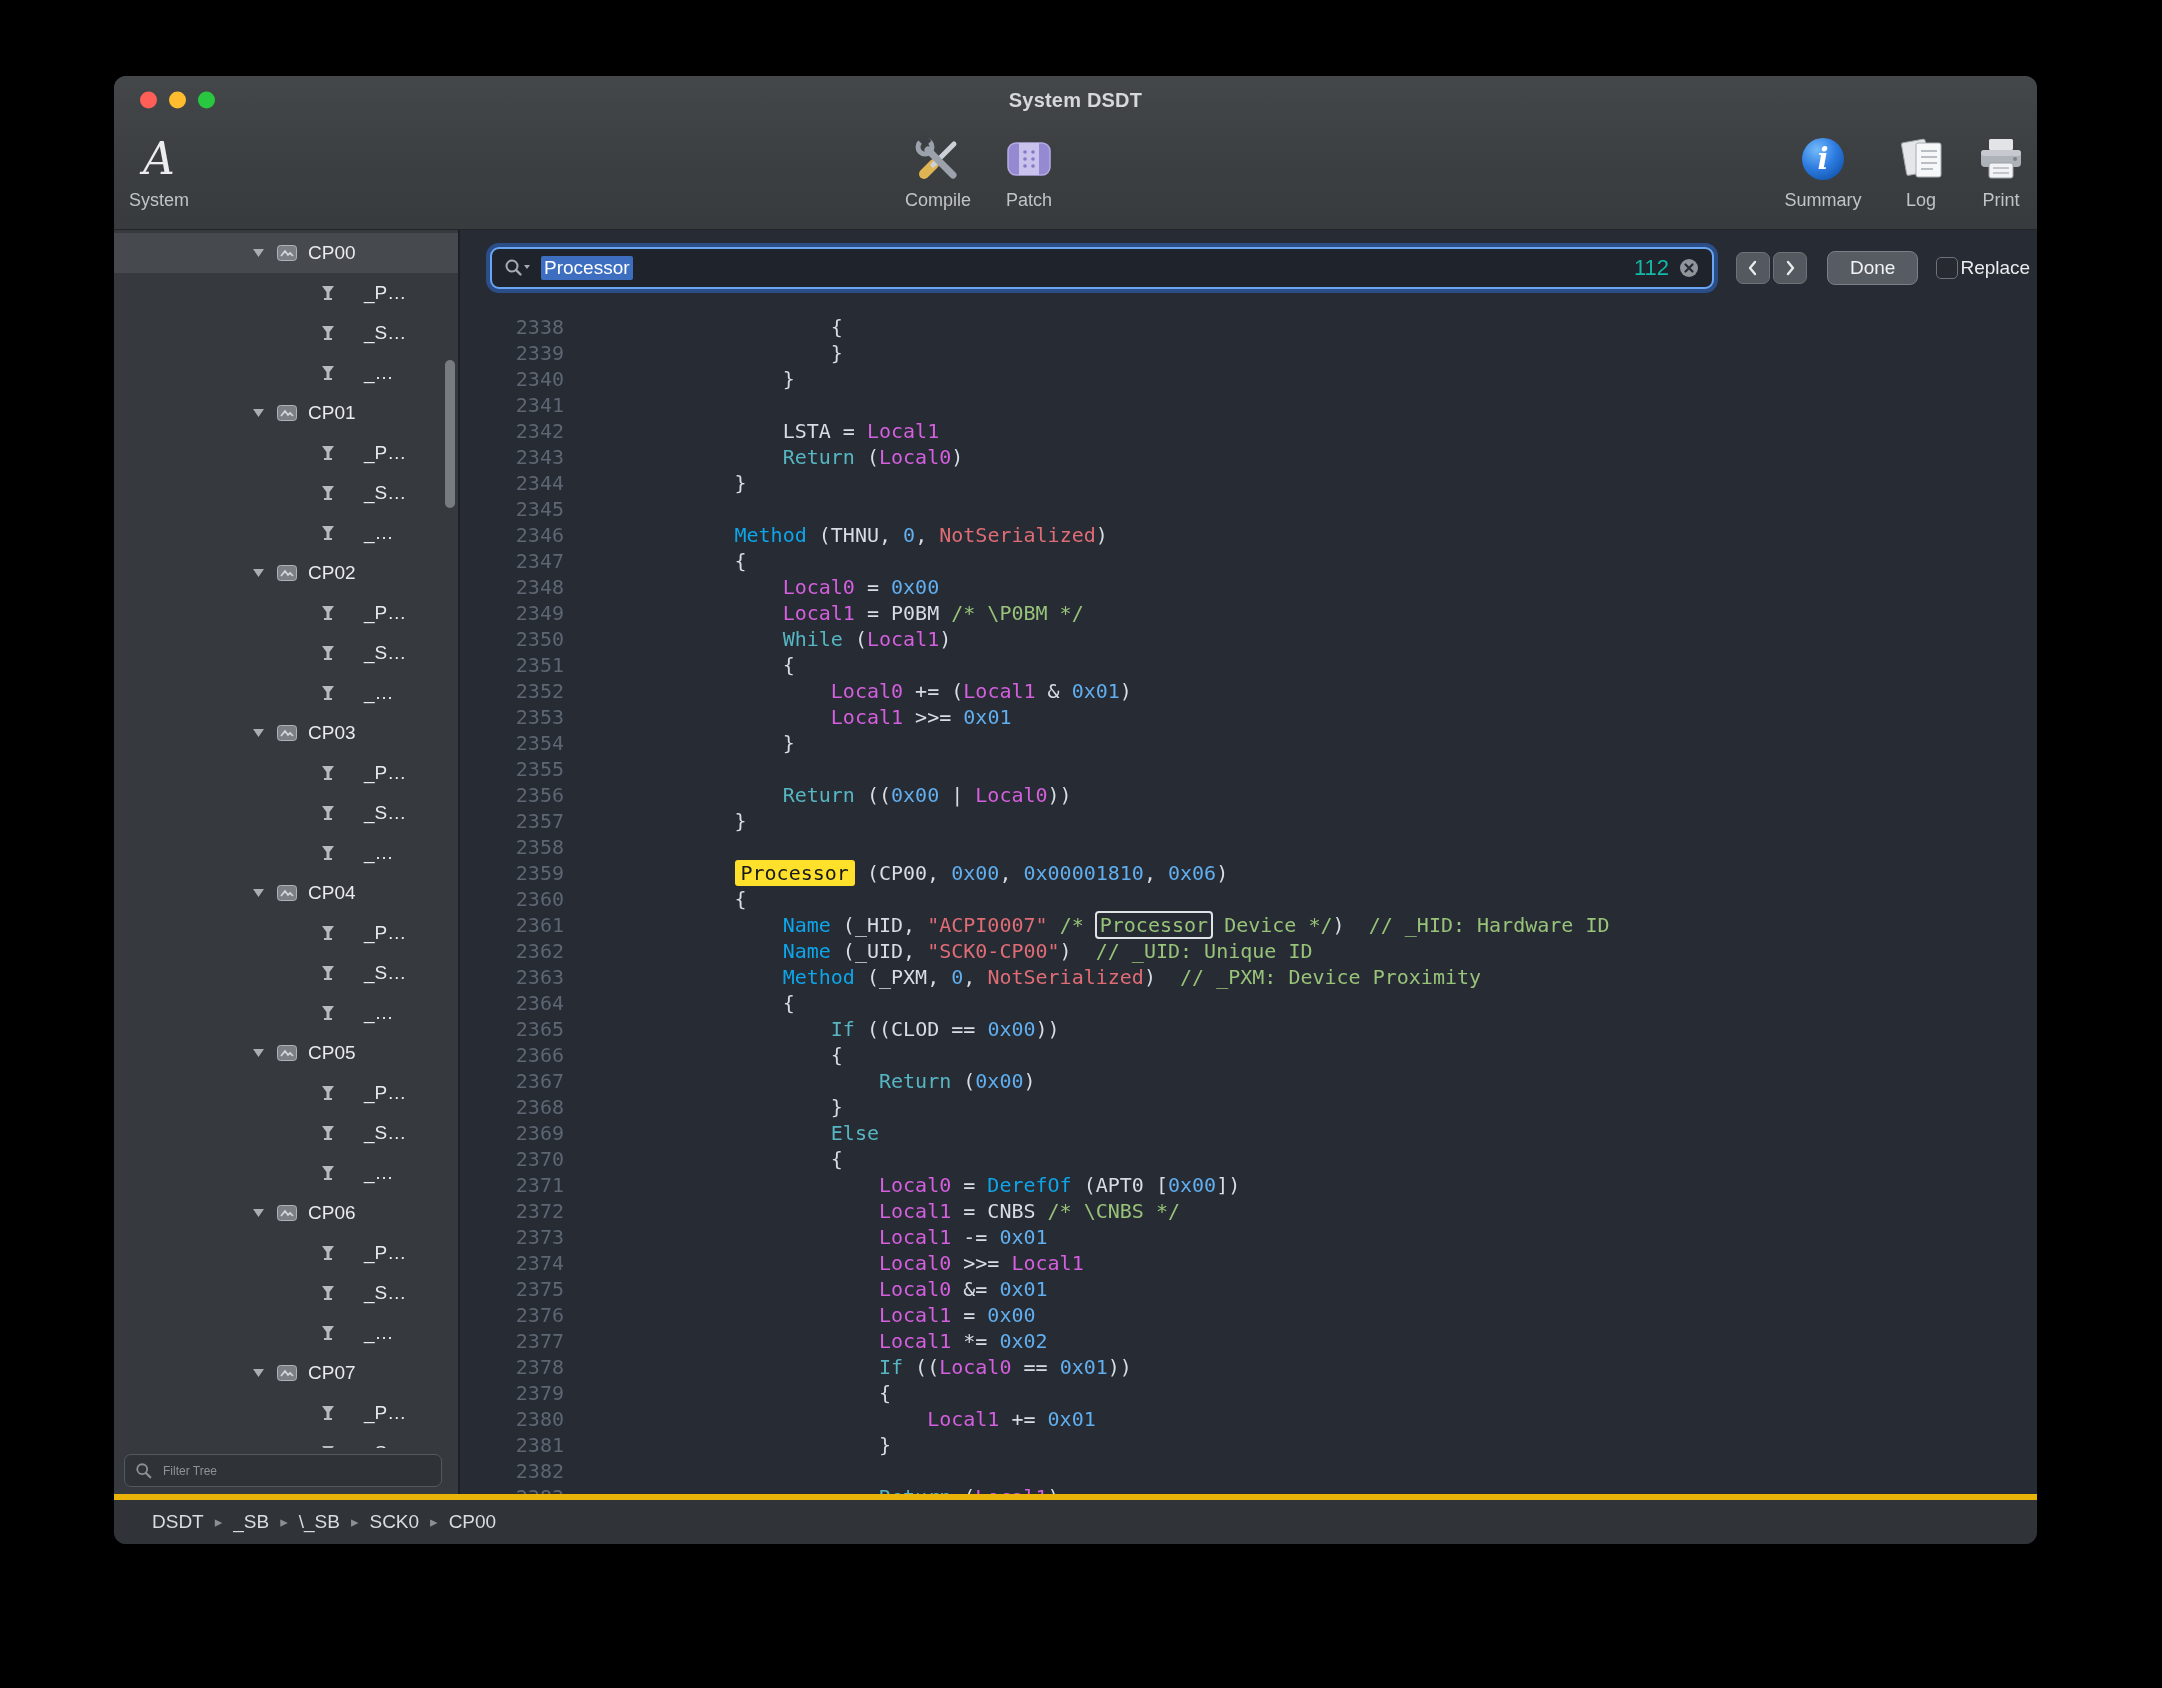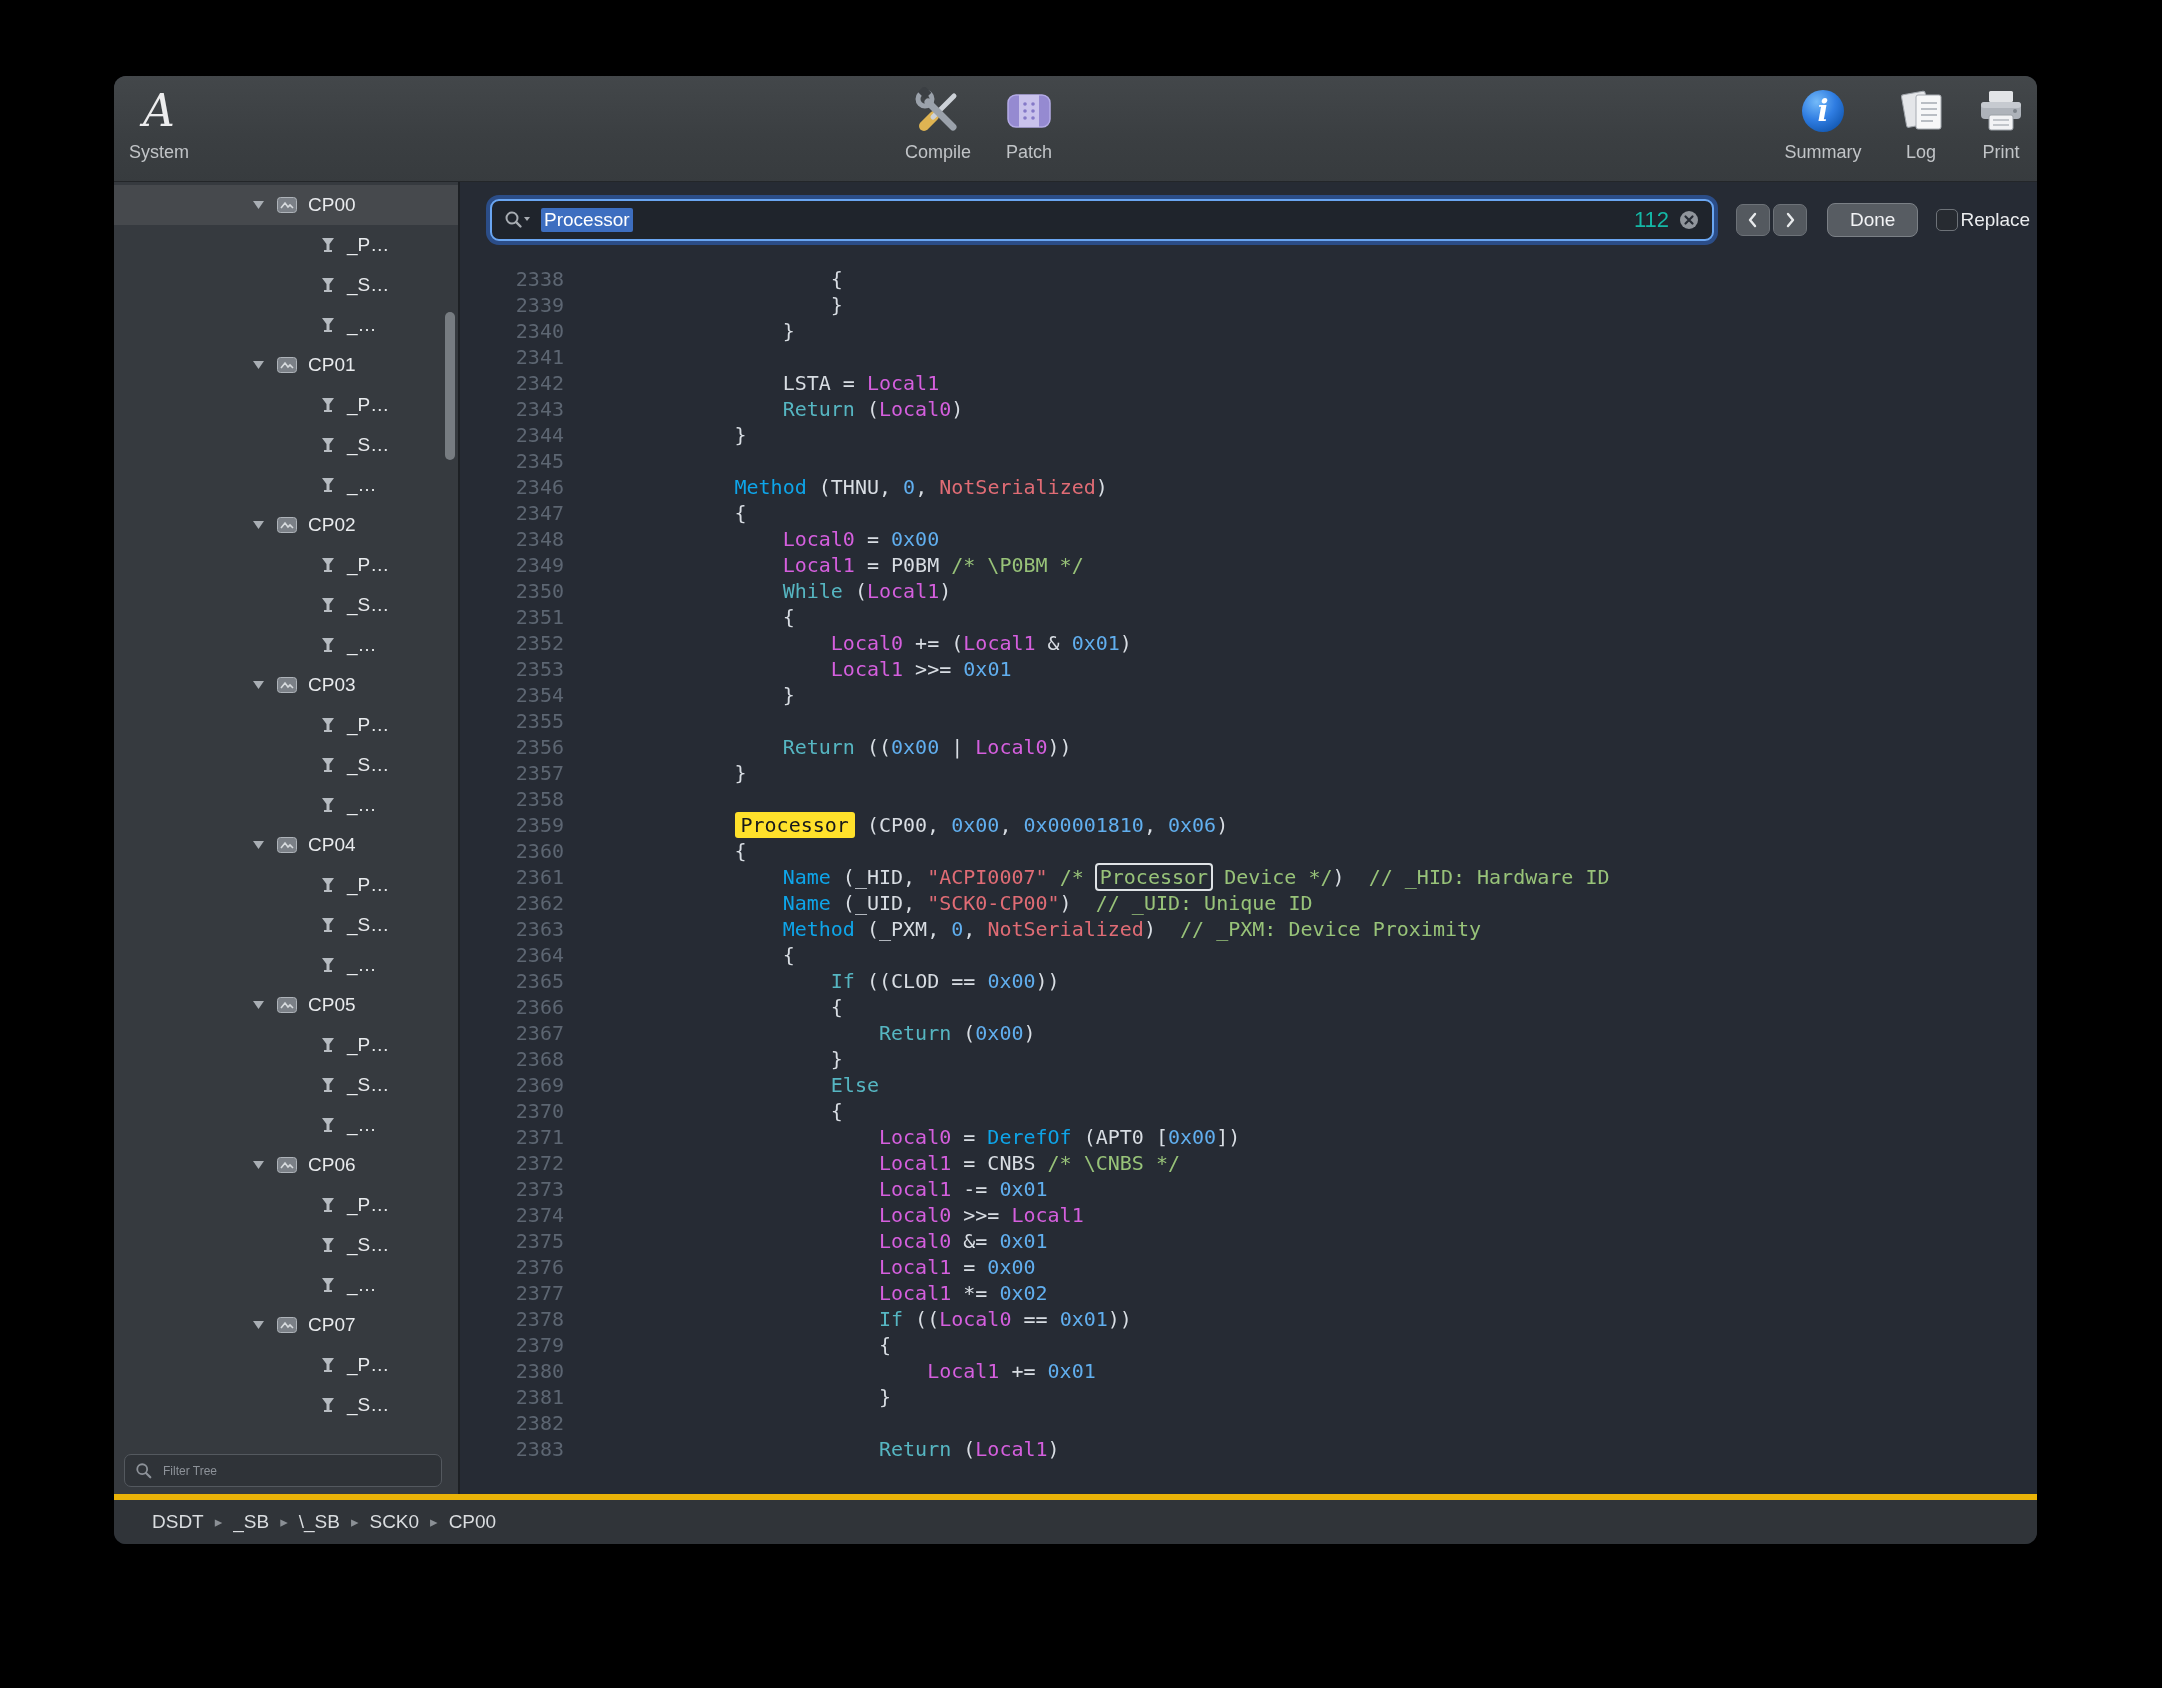--- a/index.html
+++ b/index.html
@@ -19,21 +19,21 @@
   .tb-item{position:absolute;top:6px;width:90px;display:flex;flex-direction:column;align-items:center;}
   .tb-icon{height:58px;display:flex;align-items:center;justify-content:center;}
   .tb-label{font-size:18px;color:#c1c4c7;margin-top:2px;}
   .fonts-glyph{font-family:"DejaVu Serif",serif;font-style:italic;font-size:44px;color:#ededee;line-height:1;}
   
   .content{flex:1;display:flex;min-height:0;}
   .sidebar{width:344px;flex:0 0 auto;background:#363a3f;position:relative;}
   .tree{position:absolute;top:3px;left:0;right:0;bottom:46px;overflow:hidden;}
   .tree-row{height:40px;display:flex;align-items:center;font-size:19px;color:#e9ebee;box-sizing:border-box;}
   .tree-row.parent{padding-left:138px;}
-  .tree-row.child{padding-left:205px;}
+  .tree-row.child{padding-left:205px;gap:17px;}
   .tree-row.selected{background:#46494d;}
   .disclosure{width:14px;display:flex;align-items:center;margin-right:10px;}
   .node-icon{display:flex;align-items:center;margin-right:10px;}
   .node-label{white-space:nowrap;}
   .scroll-thumb{position:absolute;right:3px;top:130px;width:10px;height:148px;border-radius:5px;
                 background:#83888d;opacity:.85;}
   .filter{position:absolute;left:10px;right:16px;bottom:7px;height:33px;background:#2f3338;
           border:1px solid #54595f;border-radius:7px;display:flex;align-items:center;
           padding:0 10px;gap:8px;box-sizing:border-box;}
   .filter input{flex:1;background:transparent;border:none;outline:none;color:#dfe2e5;font-size:12px;
@@ -80,20 +80,28 @@
   .crumb{color:#dadde0;font-size:19px;}
   .crumb-sep{color:#8b9096;font-size:15px;margin:0 11px;}
 </style>
 </head>
 <body>
 
 <div class="screen">
   <div class="window">
 
     <div class="chrome">
+      <div class="titlebar">
+        <div class="traffic">
+          <span class="light red"></span>
+          <span class="light yellow"></span>
+          <span class="light green"></span>
+        </div>
+        <div class="title">System DSDT</div>
+      </div>
 
       <div class="toolbar">
         <div class="tb-item" style="left:0px">
           <div class="tb-icon">
               <span class="fonts-glyph">A</span>
             </div>
           <span class="tb-label">System</span>
         </div>
 
         <div class="tb-item" style="left:779px">

